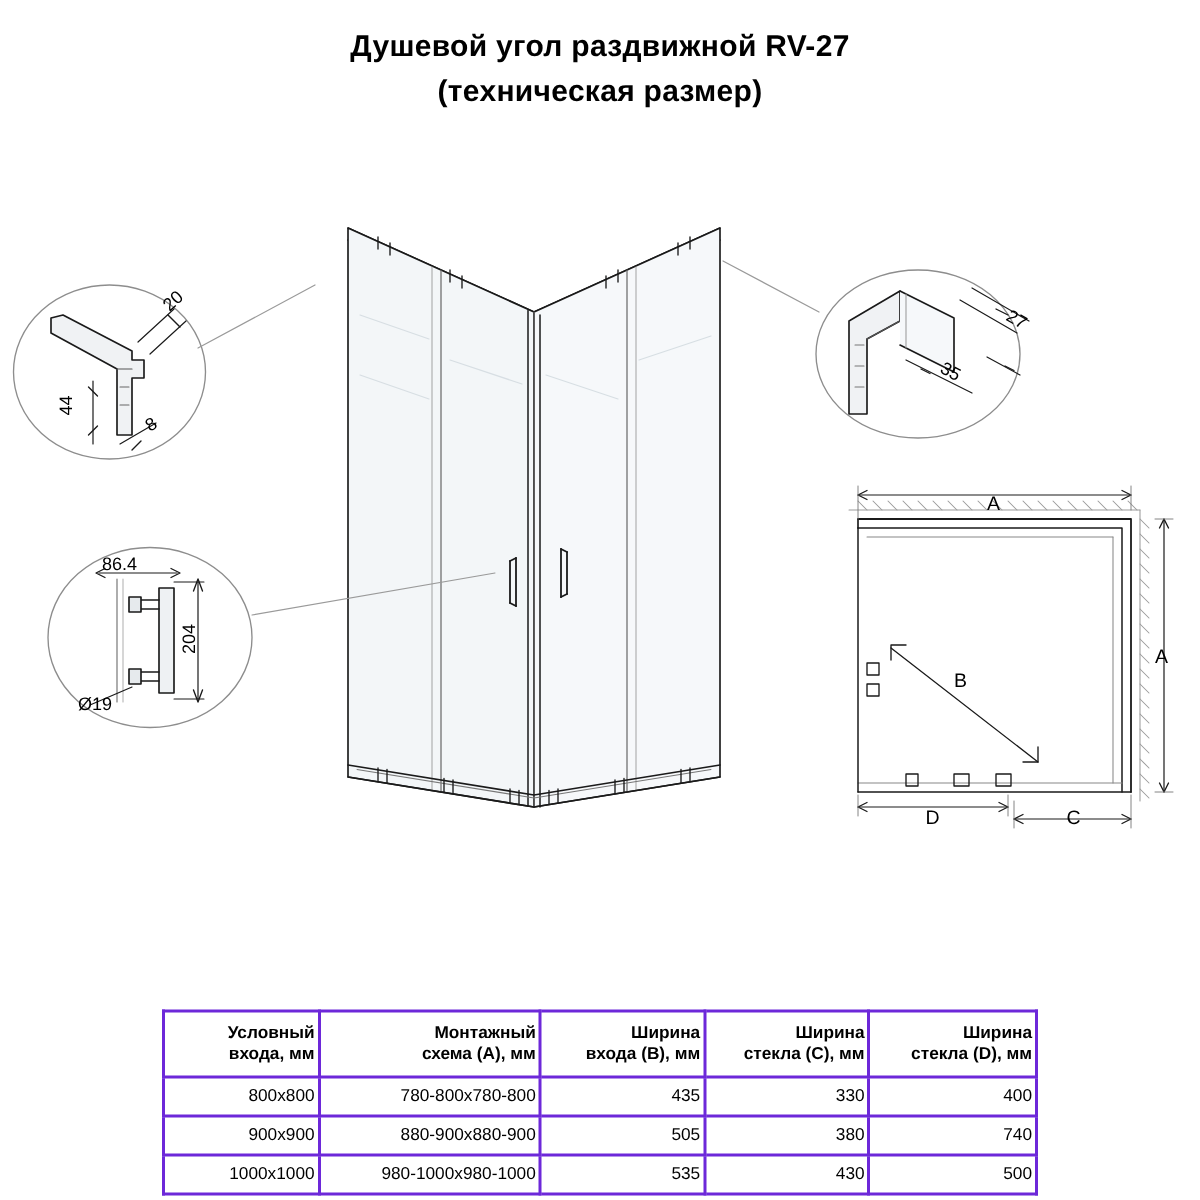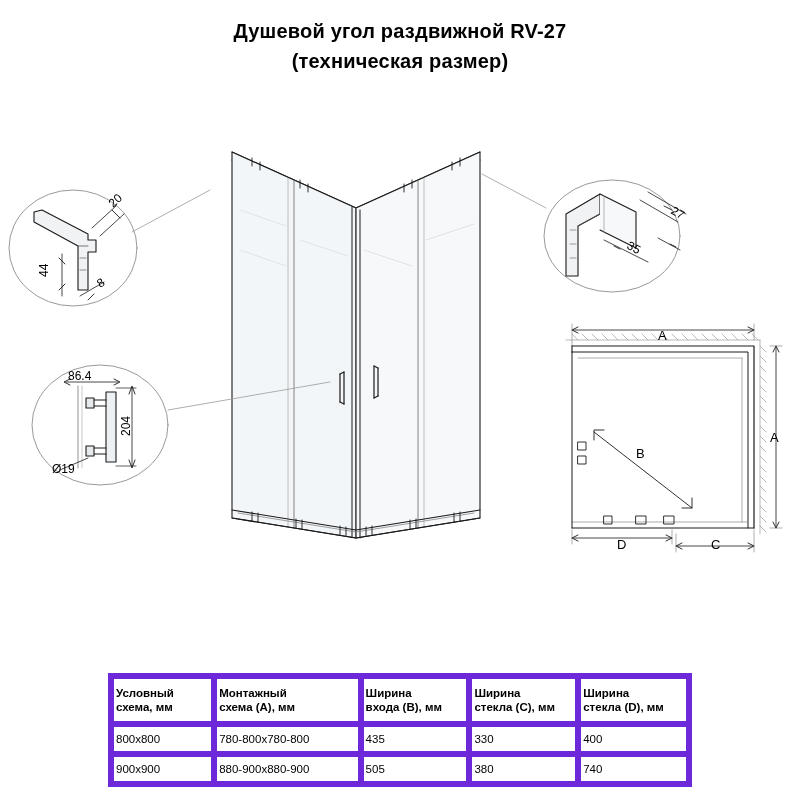--- a/index.html
+++ b/index.html
@@ -44,22 +44,22 @@
   }
   .tbl {
     position: absolute;
     left: 108px;
     top: 673px;
     width: 584px;
     border-collapse: collapse;
     font-size: 11.5px;
   }
   .tbl th, .tbl td {
-    border: 6px solid #6d28d9;
-    text-align: left;
+    border: 2px solid #6d28d9;
+    text-align: right;
     vertical-align: middle;
   }
   .tbl th {
     font-weight: bold;
     padding: 4px 2px;
     height: 34px;
     line-height: 14px;
   }
   .tbl td {
     height: 22px;
@@ -299,21 +299,21 @@
       <col class="c0">
         <col class="c1">
         <col class="c2">
         <col class="c3">
         <col class="c4">
     </colgroup>
     <thead>
       <tr>
         <th>
           <span>Условный</span><br>
-          <span>схема, мм</span>
+          <span>входа, мм</span>
         </th>
         <th>
           <span>Монтажный</span><br>
           <span>схема (A), мм</span>
         </th>
         <th>
           <span>Ширина</span><br>
           <span>входа (B), мм</span>
         </th>
         <th>
@@ -334,16 +334,23 @@
         <td>330</td>
         <td>400</td>
       </tr>
       <tr>
         <td>900x900</td>
         <td>880-900x880-900</td>
         <td>505</td>
         <td>380</td>
         <td>740</td>
       </tr>
+      <tr>
+        <td>1000x1000</td>
+        <td>980-1000x980-1000</td>
+        <td>535</td>
+        <td>430</td>
+        <td>500</td>
+      </tr>
     </tbody>
   </table>
 
 </div>
 
 </body></html>

